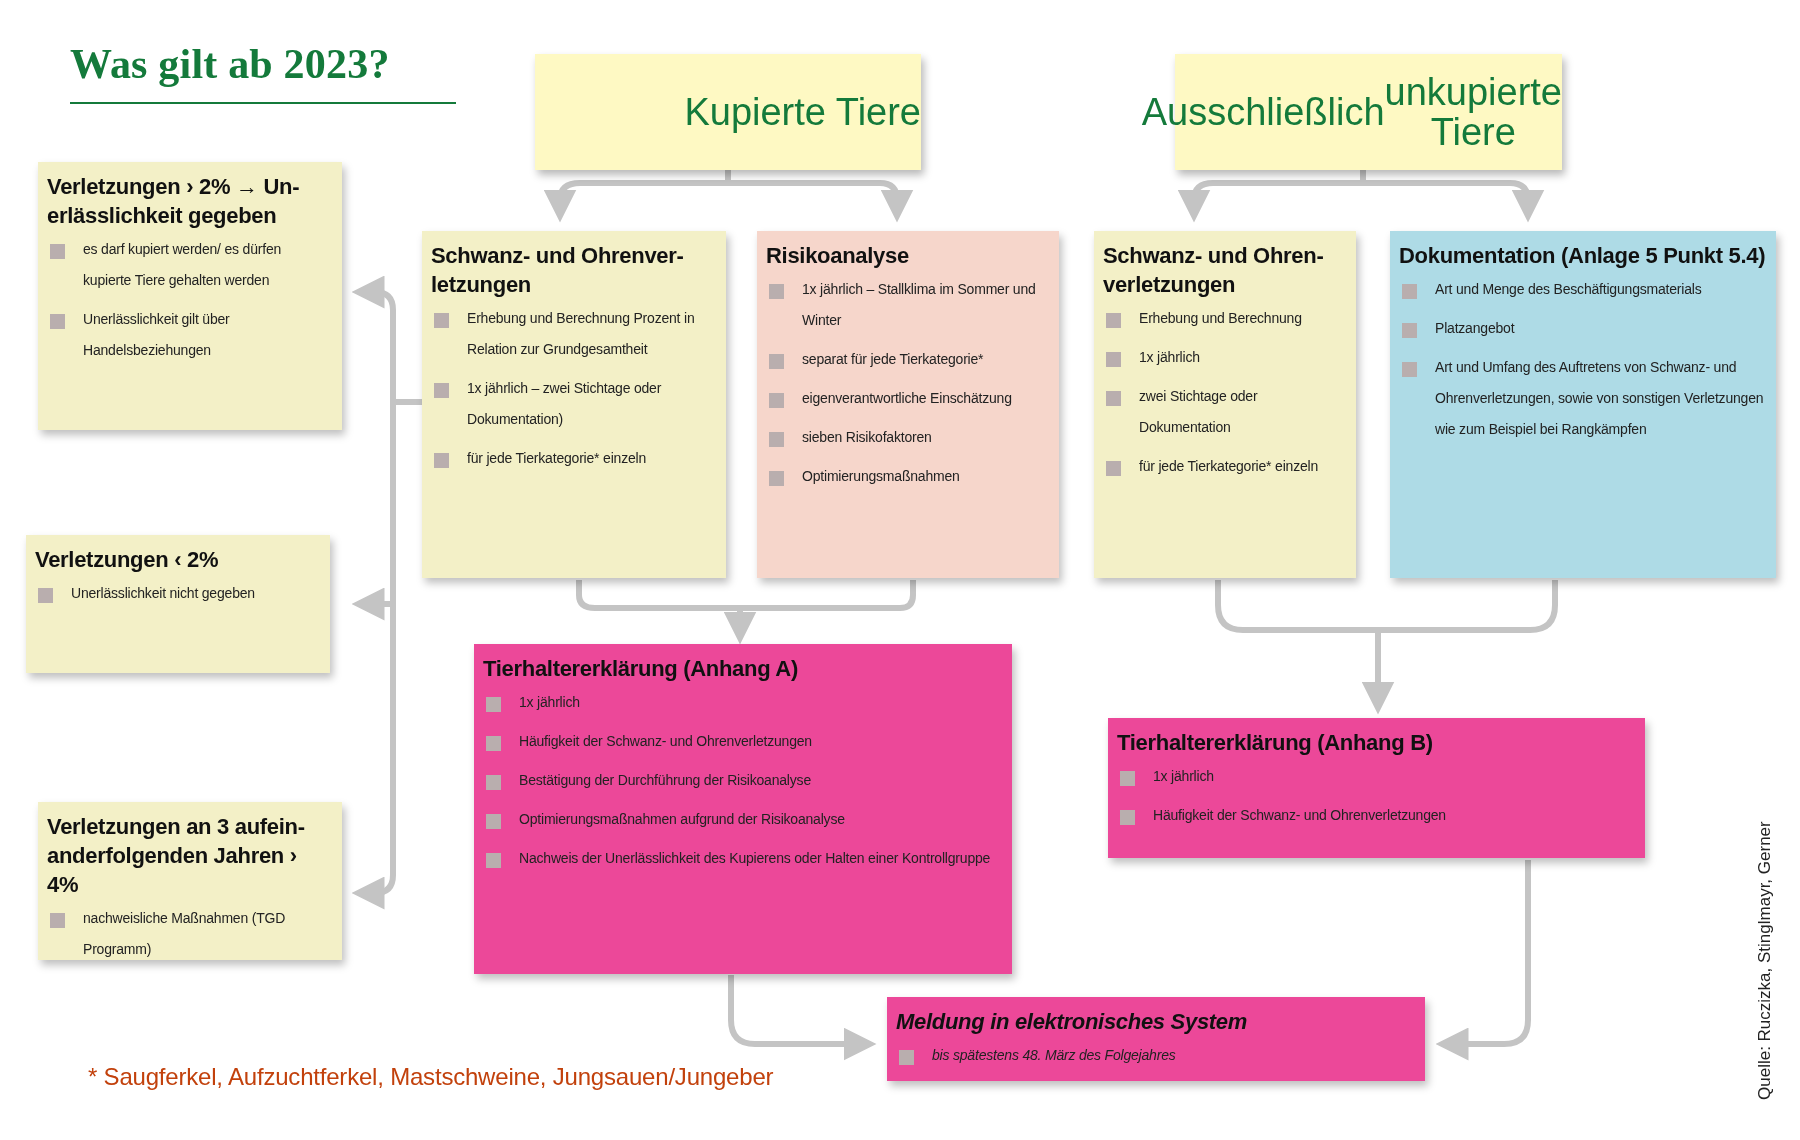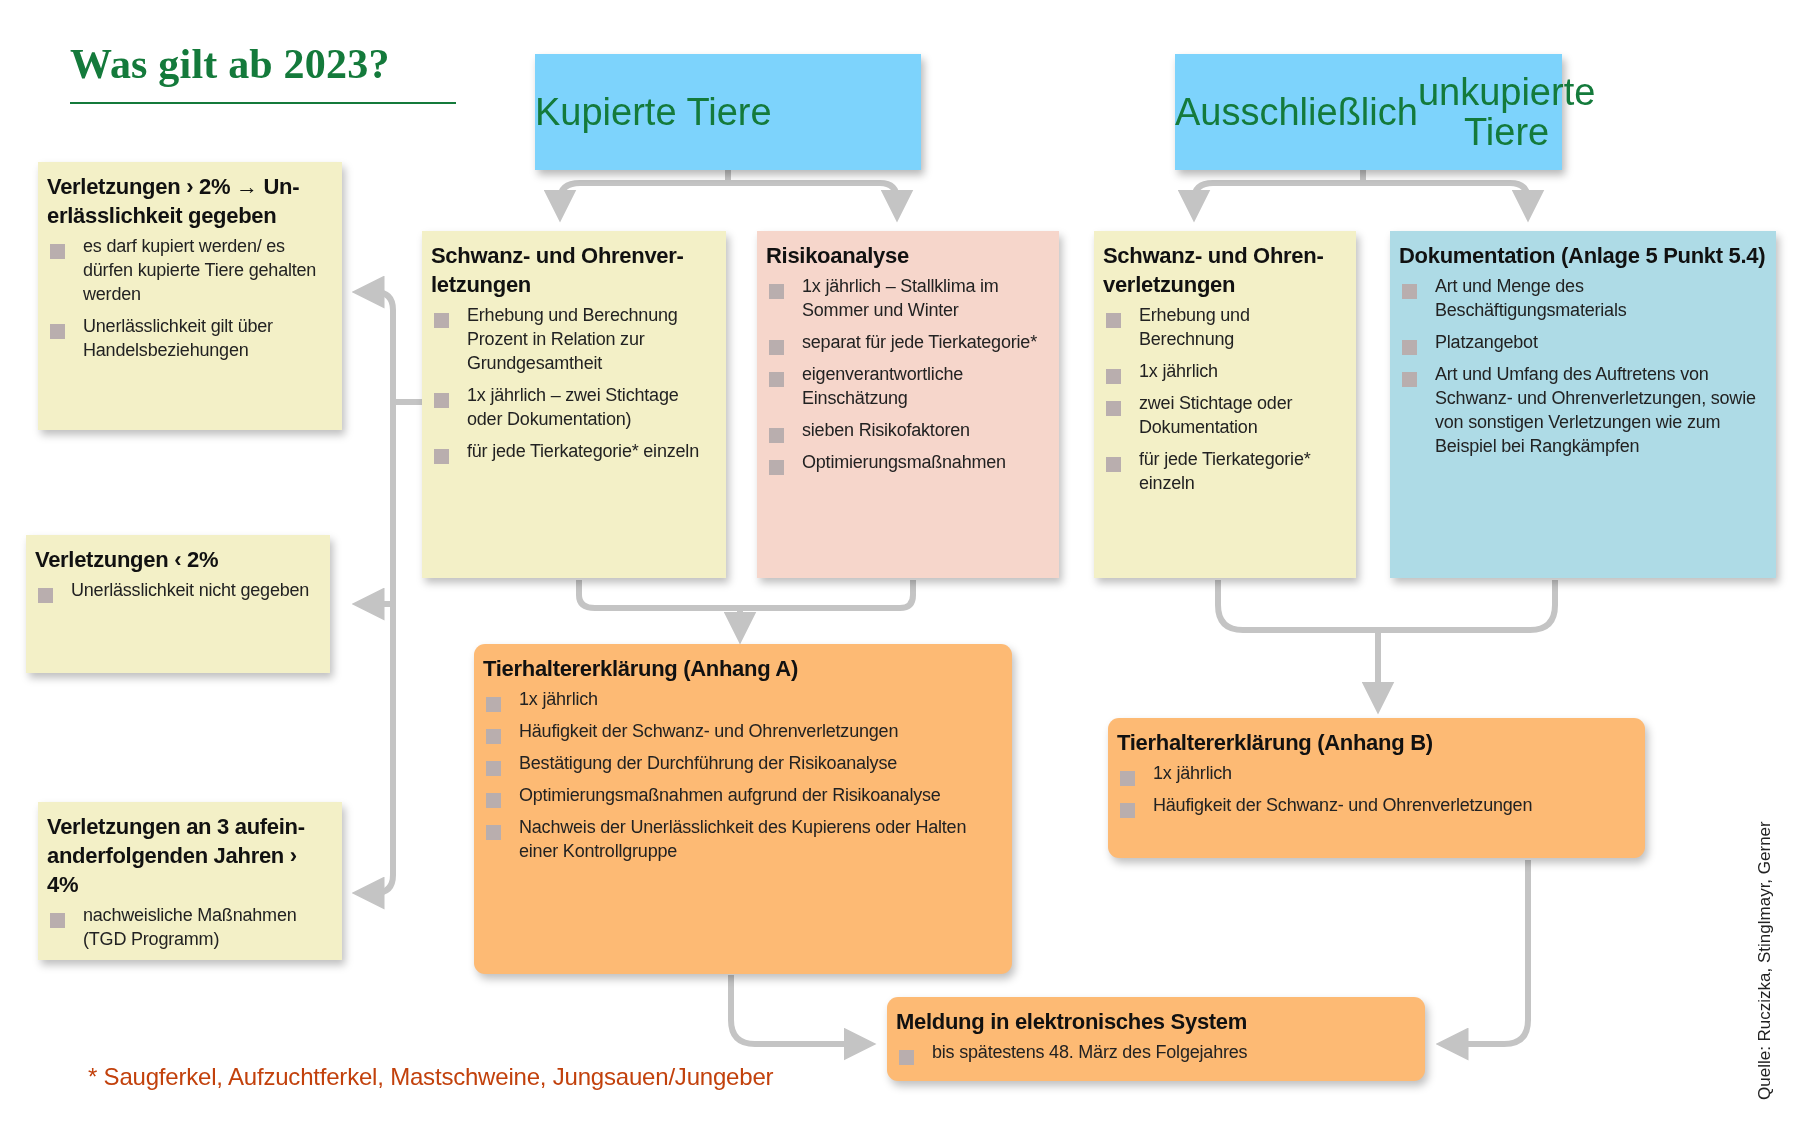--- a/index.html
+++ b/index.html
@@ -1,29 +1,29 @@
 <!DOCTYPE html>
 <html><head>
 <meta charset="utf-8">
 <style>
   html,body{margin:0;padding:0;background:#ffffff;}
   body{width:1800px;height:1140px;position:relative;overflow:hidden;font-family:"Liberation Sans",sans-serif;color:#1b1b1b;}
   .abs{position:absolute;}
   .title{left:70px;top:40px;font-size:42px;font-weight:bold;color:#147a3b;letter-spacing:0.2px;font-family:Liberation Serif, serif;}
   .title-rule{left:70px;top:102px;width:386px;height:2px;background:#147a3b;}
-  .header-box{background:#7dd3fc;box-shadow:3px 5px 8px rgba(0,0,0,0.28);display:flex;align-items:center;justify-content:flex-start;text-align:center;color:#147a3b;font-size:38px;line-height:40px;}
+  .header-box{background:#fef9c3;box-shadow:3px 5px 8px rgba(0,0,0,0.28);display:flex;align-items:center;justify-content:flex-end;text-align:center;color:#147a3b;font-size:38px;line-height:40px;}
   .box{box-shadow:3px 5px 8px rgba(0,0,0,0.25);padding:10px 10px 10px 9px;box-sizing:border-box;}
   .box h3{margin:0 0 4px 0;font-size:22px;line-height:29px;font-weight:bold;letter-spacing:-0.3px;color:#111;}
   .box ul{list-style:none;margin:0;padding:0;}
-  .box li{position:relative;padding-left:36px;font-size:18px;line-height:24px;margin-bottom:8px;color:#222;letter-spacing:-0.2px;}
+  .box li{position:relative;padding-left:36px;font-size:14px;line-height:31px;margin-bottom:8px;color:#222;letter-spacing:-0.2px;}
   .box li .sq{position:absolute;left:3px;top:10px;width:15px;height:15px;background:#b9aeae;}
   .cream{background:#f3f0c7;}
   .salmon{background:#f6d6cb;}
   .blue{background:#aedbe6;}
-  .green{background:#fdba74;border-radius:11px;}
+  .green{background:#ec4899;}
   .footnote{left:68px;top:1063px;font-size:24px;color:#c2410c;letter-spacing:-0.2px;margin-left:20px;}
   .source{left:1755px;top:1100px;transform-origin:0 0;transform:rotate(-90deg);font-size:17px;color:#222;white-space:nowrap;}
   svg.conn{position:absolute;left:0;top:0;}
 </style>
 </head>
 <body>
 
 <svg class="conn" width="1800" height="1140">
   <defs>
     <marker id="ah" viewBox="0 0 10 10" refX="5" refY="5" markerWidth="5.5" markerHeight="5.5" orient="auto-start-reverse" markerUnits="strokeWidth">
@@ -139,21 +139,21 @@
 </div>
 
 <div class="abs box green" style="left:1108px;top:718px;width:537px;height:140px;">
   <h3>Tierhaltererklärung (Anhang B)</h3>
   <ul>
     <li><span class="sq"></span><span>1x jährlich</span></li>
     <li><span class="sq"></span><span>Häufigkeit der Schwanz- und Ohrenverletzungen</span></li>
   </ul>
 </div>
 
-<div class="abs box green" style="left:887px;top:997px;width:538px;height:84px;">
+<div class="abs box green" style="left:887px;top:997px;width:538px;height:84px;font-style:italic;">
   <h3>Meldung in elektronisches System</h3>
   <ul>
     <li><span class="sq"></span><span>bis spätestens 48. März des Folgejahres</span></li>
   </ul>
 </div>
 
 <div class="abs footnote">* Saugferkel, Aufzuchtferkel, Mastschweine, Jungsauen/Jungeber</div>
 <div class="abs source">Quelle: Ruczizka, Stinglmayr, Gerner</div>
 
 </body></html>

